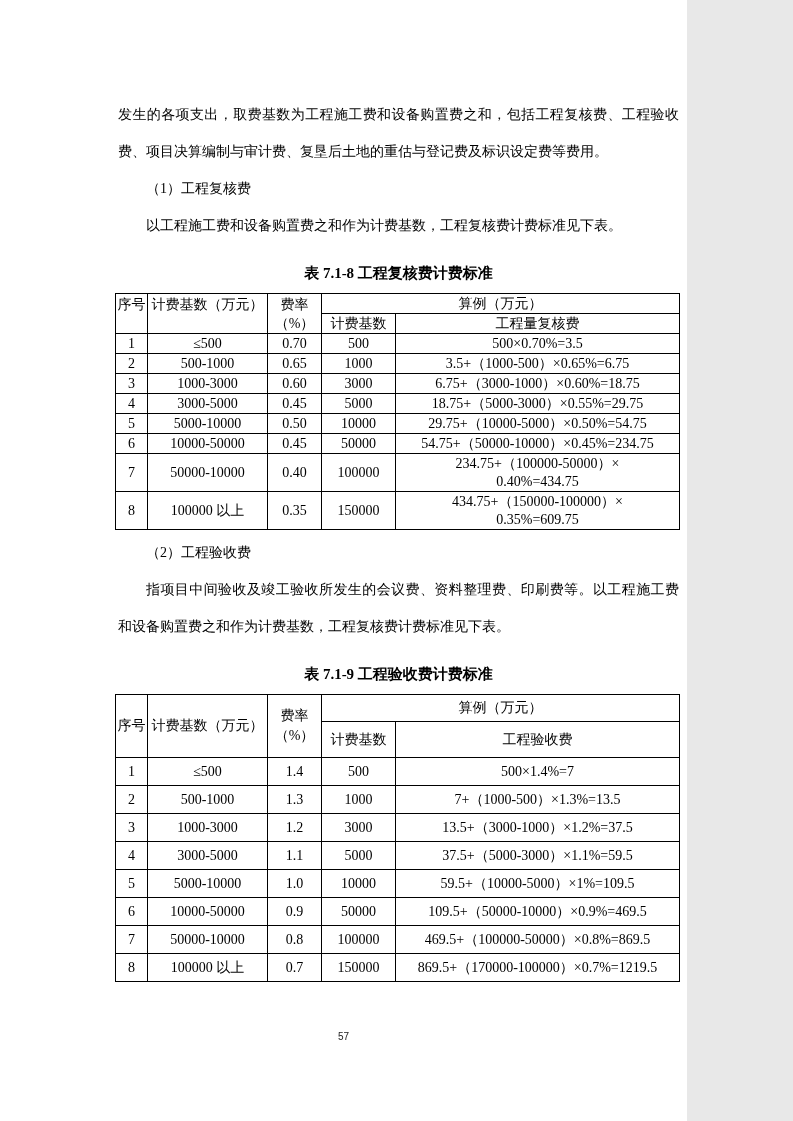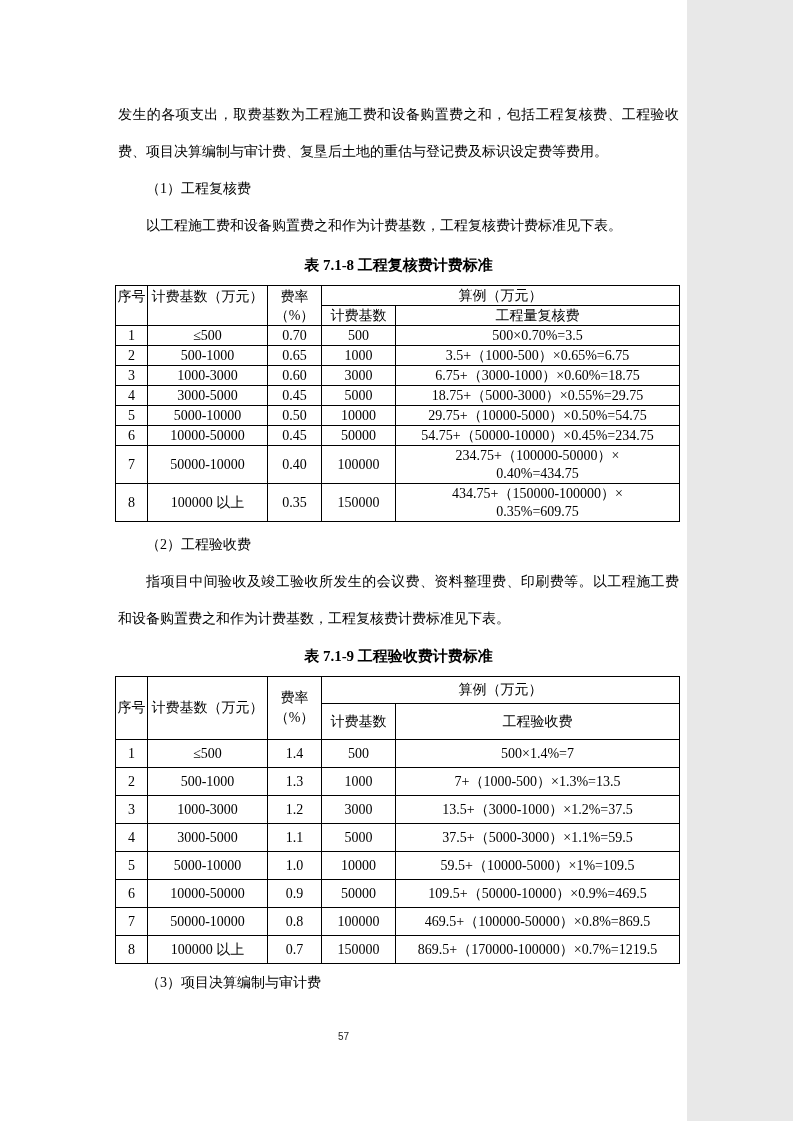--- a/index.html
+++ b/index.html
@@ -32,22 +32,22 @@
     text-align: justify;
     text-align-last: justify;
   }
   .table-title {
     font-size: 15px;
     font-weight: bold;
     text-align: center;
     height: 27px;
     line-height: 27px;
   }
-  .t1-title { margin-top: 8px; }
-  .t2-title { margin-top: 6px; }
+  .t1-title { margin-top: 16px; }
+  .t2-title { margin-top: 16px; }
   table {
     border-collapse: collapse;
     table-layout: fixed;
     width: 564px;
     margin-left: -3px;
     font-size: 14px;
   }
   table.t1 { margin-top: 6px; }
   table.t2 { margin-top: 6px; }
   td {
@@ -249,17 +249,16 @@
         <tr class="r">
           <td>8</td>
           <td>100000 以上</td>
           <td>0.7</td>
           <td>150000</td>
           <td class="formula">869.5+（170000-100000）×0.7%=1219.5</td>
         </tr>
       </tbody>
     </table>
 
-    <div class="line indent">（3）项目决算编制与审计费</div>
   </div>
 
   <div class="footer">57</div>
 </div>
 
 </body></html>

